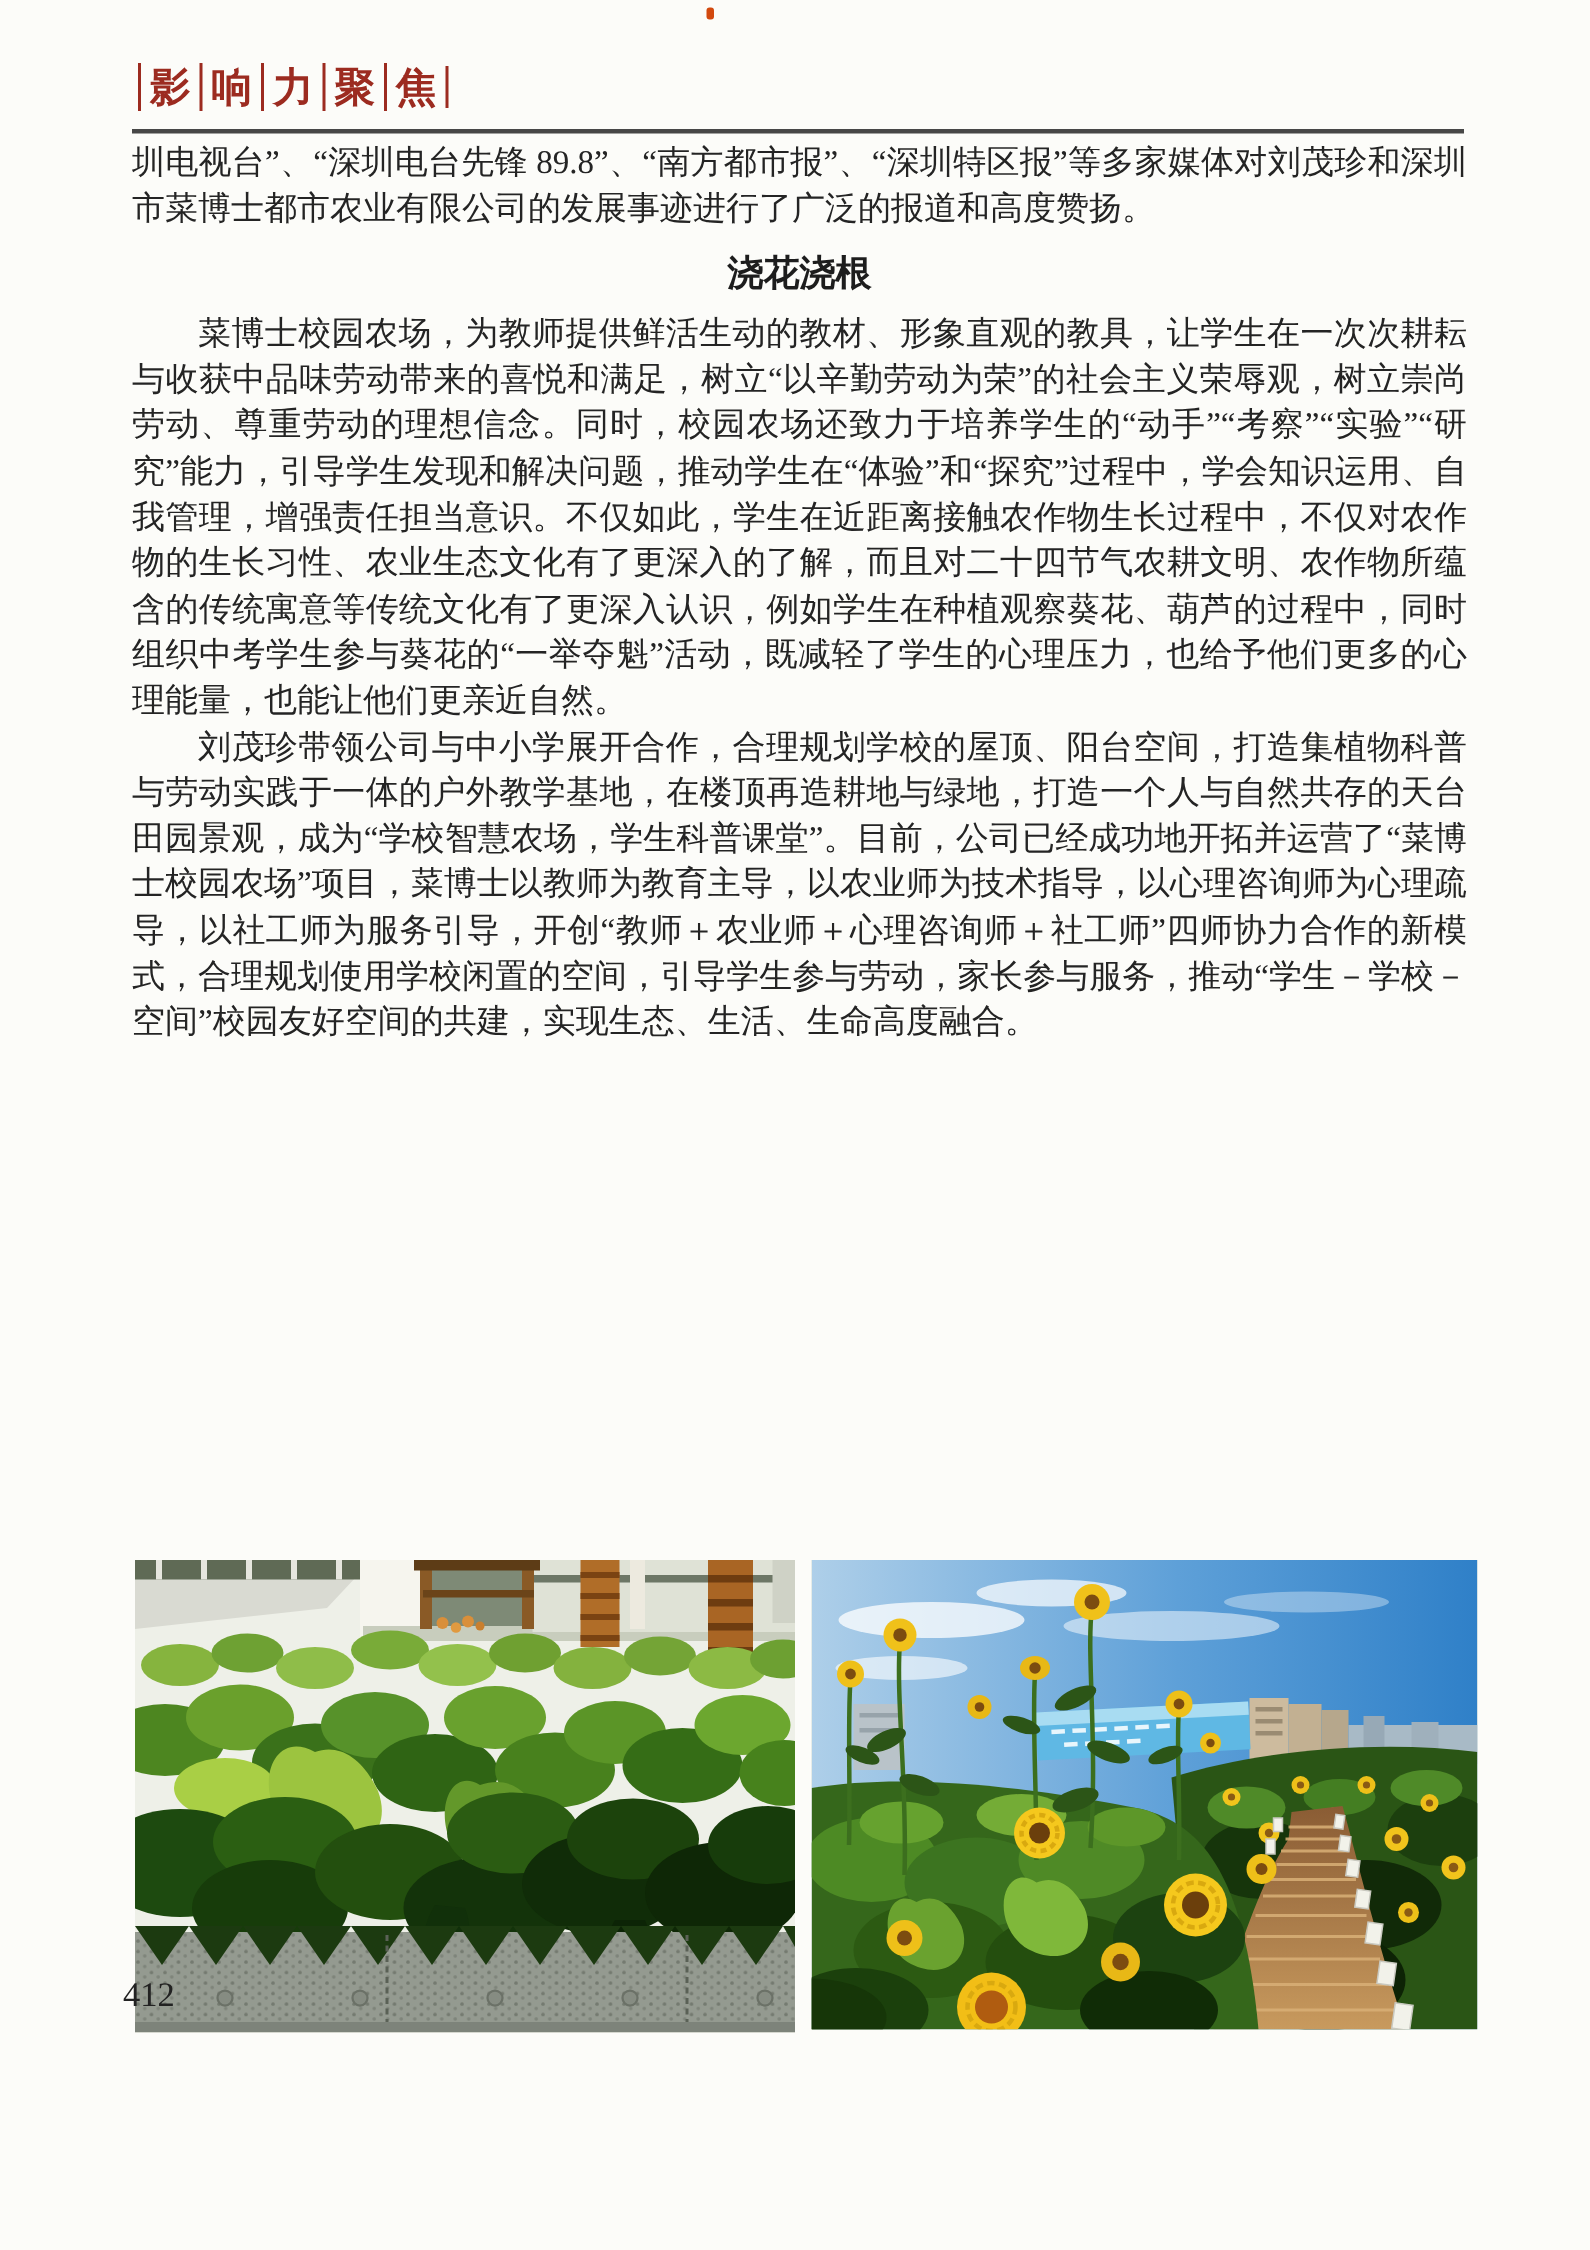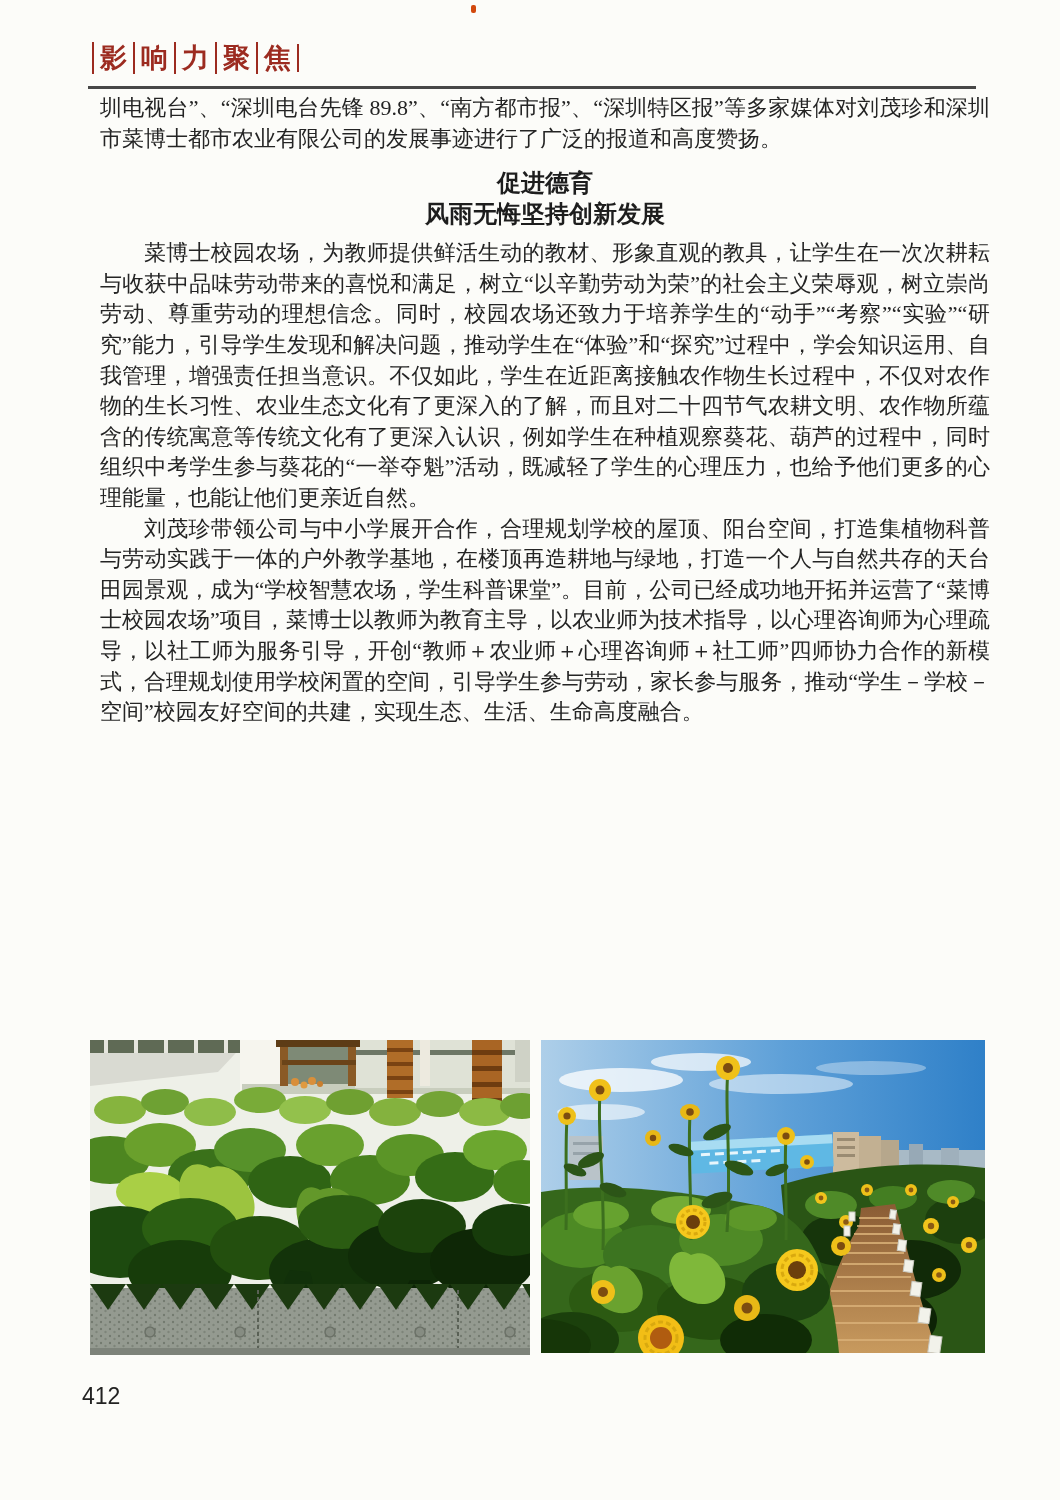--- a/index.html
+++ b/index.html
@@ -13,41 +13,41 @@
     position:absolute; left:92px; top:42px; display:flex; align-items:center;
     color:#9c2b20; font-weight:bold; font-size:27px; letter-spacing:0;
   }
   .hdr .ch{border-left:2px solid #9c2b20; padding:0 6px; line-height:32px;}
   .hdr .bar-end{width:0; height:28px; border-left:2px solid #9c2b20;}
   .rule{position:absolute; left:88px; top:86px; width:888px; height:2.5px; background:#474747;}
   .top-dot{position:absolute; left:471px; top:5px; width:5px; height:8px; border-radius:2px; background:#d2490e;}
 
   
   .body-col{
-    position:absolute; left:100px; top:93px; width:890px;
+    position:absolute; left:88px; top:93px; width:890px;
     font-size:22px; line-height:30.6px; color:#242424;
     text-align:justify;
   }
   .body-col p{margin:0; text-indent:2em;}
   .body-col p.cont{text-indent:0;}
   .sec-title{
     margin:13px 0 9px 0; text-align:center;
     font-family:"Liberation Sans","DejaVu Sans",sans-serif;
     font-weight:bold; font-size:24px; line-height:31px; color:#1d1d1d;
   }
   .sec-title div{text-indent:0;}
 
   
   .photos{position:absolute; left:90px; top:1040px; display:flex; gap:11px;}
   .photo{position:relative; overflow:hidden; background:#dfe3d8;}
   .photo svg{display:block;}
 
   .pageno{
-    position:absolute; left:82px; top:1383px;
-    font-size:23px; color:#222; font-family:Liberation Sans, sans-serif;
+    position:absolute; left:82px; top:1317px;
+    font-size:23px; color:#222; font-family:Liberation Serif, serif;
   }
 </style>
 </head>
 <body>
 
 <div class="page">
 
   <span class="top-dot"></span>
 
   <div class="hdr">
@@ -56,22 +56,21 @@
     <span class="ch">力</span>
     <span class="ch">聚</span>
     <span class="ch">焦</span>
     <span class="bar-end"></span>
   </div>
   <div class="rule"></div>
 
   <div class="body-col">
     <p class="cont">圳电视台”、“深圳电台先锋 89.8”、“南方都市报”、“深圳特区报”等多家媒体对刘茂珍和深圳市菜博士都市农业有限公司的发展事迹进行了广泛的报道和高度赞扬。</p>
     <div class="sec-title">
-      <div>促进德育</div>
-      <div>风雨无悔坚持创新发展</div>
+      <div>浇花浇根</div>
     </div>
     <p>菜博士校园农场，为教师提供鲜活生动的教材、形象直观的教具，让学生在一次次耕耘与收获中品味劳动带来的喜悦和满足，树立“以辛勤劳动为荣”的社会主义荣辱观，树立崇尚劳动、尊重劳动的理想信念。同时，校园农场还致力于培养学生的“动手”“考察”“实验”“研究”能力，引导学生发现和解决问题，推动学生在“体验”和“探究”过程中，学会知识运用、自我管理，增强责任担当意识。不仅如此，学生在近距离接触农作物生长过程中，不仅对农作物的生长习性、农业生态文化有了更深入的了解，而且对二十四节气农耕文明、农作物所蕴含的传统寓意等传统文化有了更深入认识，例如学生在种植观察葵花、葫芦的过程中，同时组织中考学生参与葵花的“一举夺魁”活动，既减轻了学生的心理压力，也给予他们更多的心理能量，也能让他们更亲近自然。</p>
     <p>刘茂珍带领公司与中小学展开合作，合理规划学校的屋顶、阳台空间，打造集植物科普与劳动实践于一体的户外教学基地，在楼顶再造耕地与绿地，打造一个人与自然共存的天台田园景观，成为“学校智慧农场，学生科普课堂”。目前，公司已经成功地开拓并运营了“菜博士校园农场”项目，菜博士以教师为教育主导，以农业师为技术指导，以心理咨询师为心理疏导，以社工师为服务引导，开创“教师＋农业师＋心理咨询师＋社工师”四师协力合作的新模式，合理规划使用学校闲置的空间，引导学生参与劳动，家长参与服务，推动“学生－学校－空间”校园友好空间的共建，实现生态、生活、生命高度融合。</p>
   </div>
 
   <div class="photos">
 
     <figure class="photo" style="margin:0;width:440px;height:315px;">
       <svg width="440" height="315" viewBox="0 0 440 315">
         <defs>

